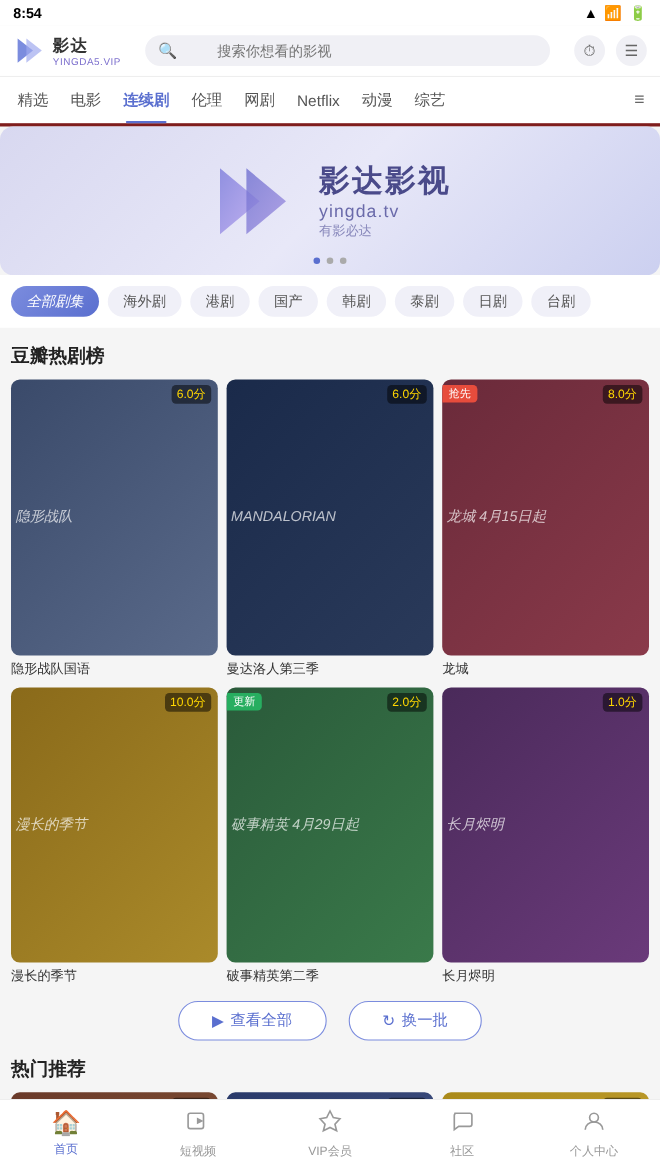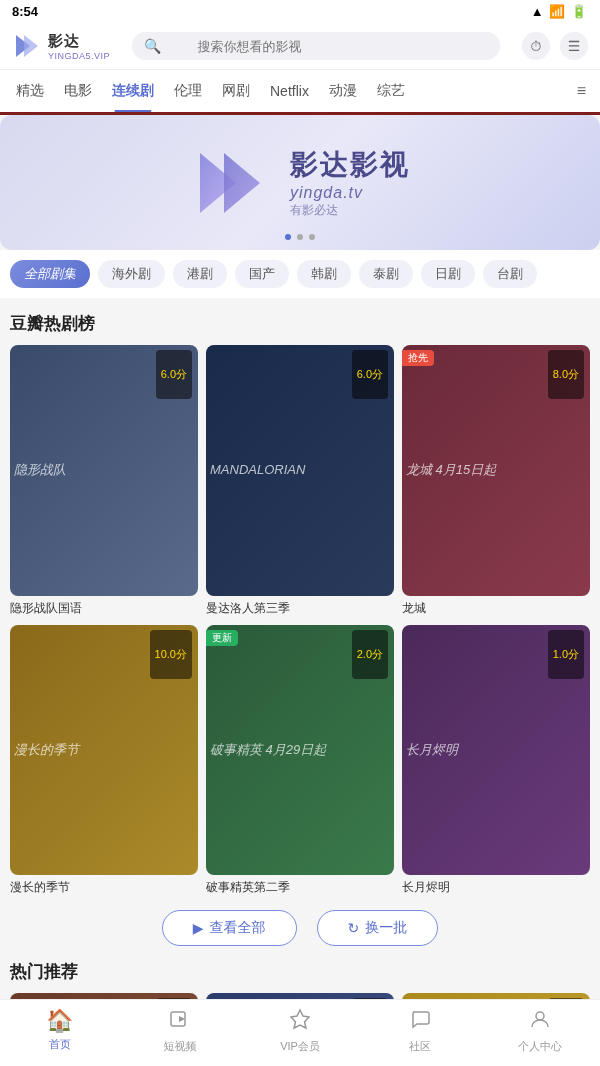--- a/index.html
+++ b/index.html
@@ -99,21 +99,21 @@
       position: relative;
     }
     .banner-content {
       display: flex;
       align-items: center;
       gap: 20px;
     }
     .banner-logo-svg { width: 80px; height: 80px; }
     .banner-text { display: flex; flex-direction: column; }
     .banner-title { font-size: 28px; font-weight: 700; color: #4a4a8a; letter-spacing: 2px; }
-    .banner-sub { font-size: 16px; color: #6a6aaa; letter-spacing: 1px; font-style: italic; }
+    .banner-sub { font-size: 16px; color: #6a6aaa; letter-spacing: 1px; }
     .banner-sub2 { font-size: 12px; color: #8888bb; }
     .banner-dots {
       position: absolute;
       bottom: 10px;
       left: 50%;
       transform: translateX(-50%);
       display: flex;
       gap: 6px;
     }
     .dot { width: 6px; height: 6px; border-radius: 50%; background: #aaa; }
@@ -172,21 +172,21 @@
       position: relative;
       background: #ccc;
     }
     .movie-score {
       position: absolute;
       top: 5px;
       right: 6px;
       background: rgba(0,0,0,0.5);
       color: #ffd700;
       font-size: 11px;
-      padding: 17px 5px;
+      padding: 1px 5px;
       border-radius: 4px;
     }
     .movie-name {
       font-size: 12px;
       color: #333;
       margin-top: 4px;
       white-space: nowrap;
       overflow: hidden;
       text-overflow: ellipsis;
     }

